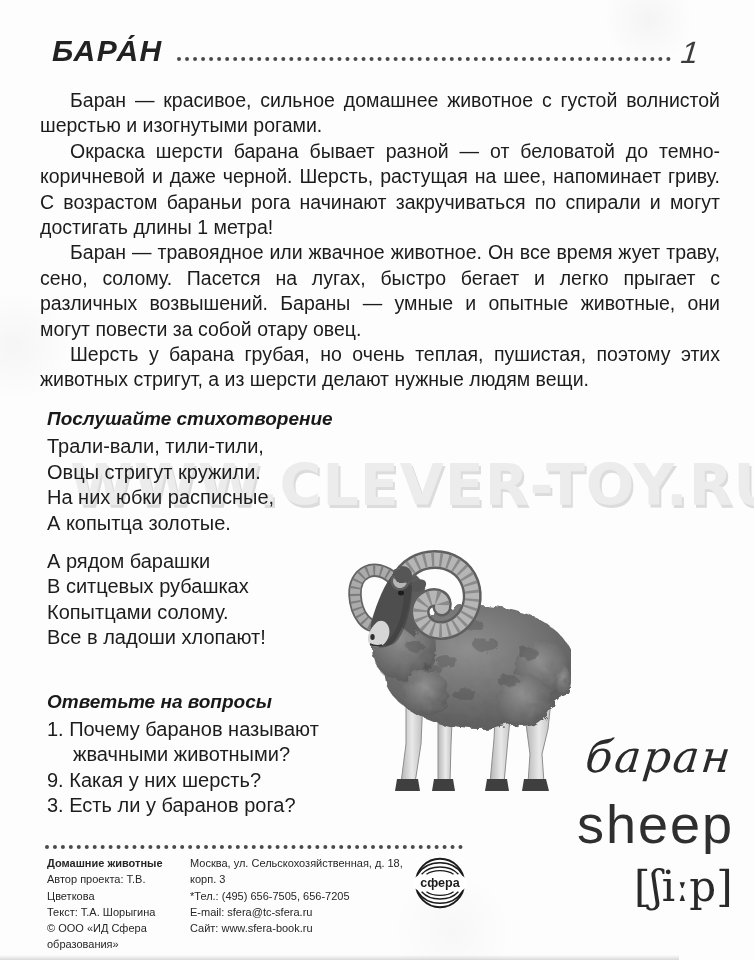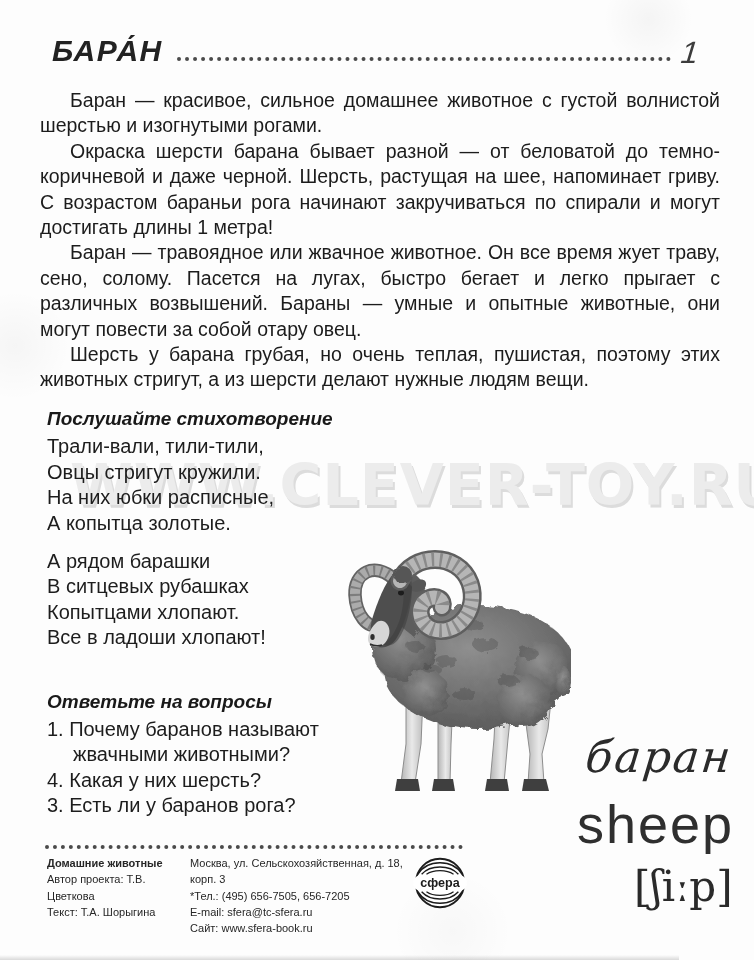--- a/index.html
+++ b/index.html
@@ -84,26 +84,26 @@
     <div class="sec-heading">Послушайте стихотворение</div>
     <div class="stanza">
       <div>Трали-вали, тили-тили,</div>
       <div>Овцы стригут кружили.</div>
       <div>На них юбки расписные,</div>
       <div>А копытца золотые.</div>
     </div>
     <div class="stanza second">
       <div>А рядом  барашки</div>
       <div>В ситцевых рубашках</div>
-      <div>Копытцами хлопают.</div>
+      <div>Копытцами солому.</div>
       <div>Все в ладоши хлопают!</div>
     </div>
     <div class="sec-heading">Ответьте на вопросы</div>
     <div class="q-item">1. Почему баранов называют жвачными животными?</div>
-    <div class="q-item">4. Какая у них шерсть?</div>
+    <div class="q-item">9. Какая у них шерсть?</div>
     <div class="q-item">3. Есть ли у баранов рога?</div>
   </div>
 
 
   <svg class="ram" viewBox="0 0 225 242" aria-hidden="true">
     <defs>
       <radialGradient id="wool" cx="45%" cy="35%" r="78%">
         <stop offset="0%" stop-color="#8f8f8f"></stop>
         <stop offset="55%" stop-color="#6e6e6e"></stop>
         <stop offset="100%" stop-color="#525252"></stop>
@@ -182,20 +182,21 @@
   <div class="vocab-ru">баран</div>
   <div class="vocab-en">sheep</div>
   <div class="vocab-tr">[ʃiːp]</div>
 
   <div class="footer-rule"></div>
   <div class="footer">
     <div class="f-left">
       <div class="f-bold">Домашние животные</div>
       <div>Автор проекта: Т.В. Цветкова</div>
       <div>Текст: Т.А. Шорыгина</div>
+      <div>© ООО «ИД Сфера образования»</div>
     </div>
     <div class="f-mid">
       <div>Москва, ул. Сельскохозяйственная, д. 18, корп. 3</div>
       <div>*Тел.: (495) 656-7505, 656-7205</div>
       <div>E-mail: sfera@tc-sfera.ru</div>
       <div>Сайт: www.sfera-book.ru</div>
     </div>
   </div>
 
   <svg class="logo" viewBox="-30 -28 60 56" aria-hidden="true">

